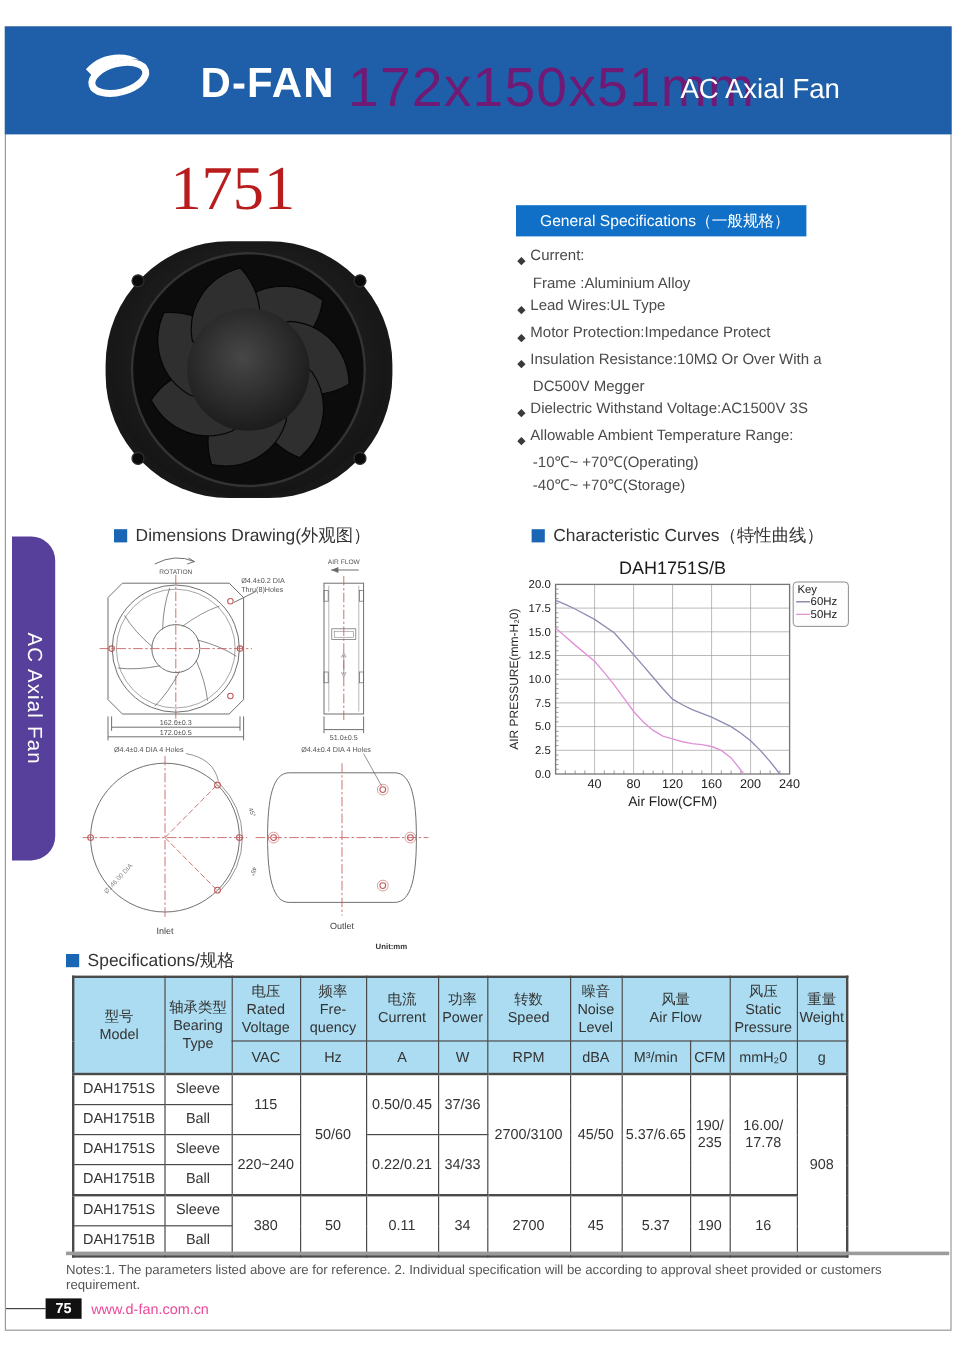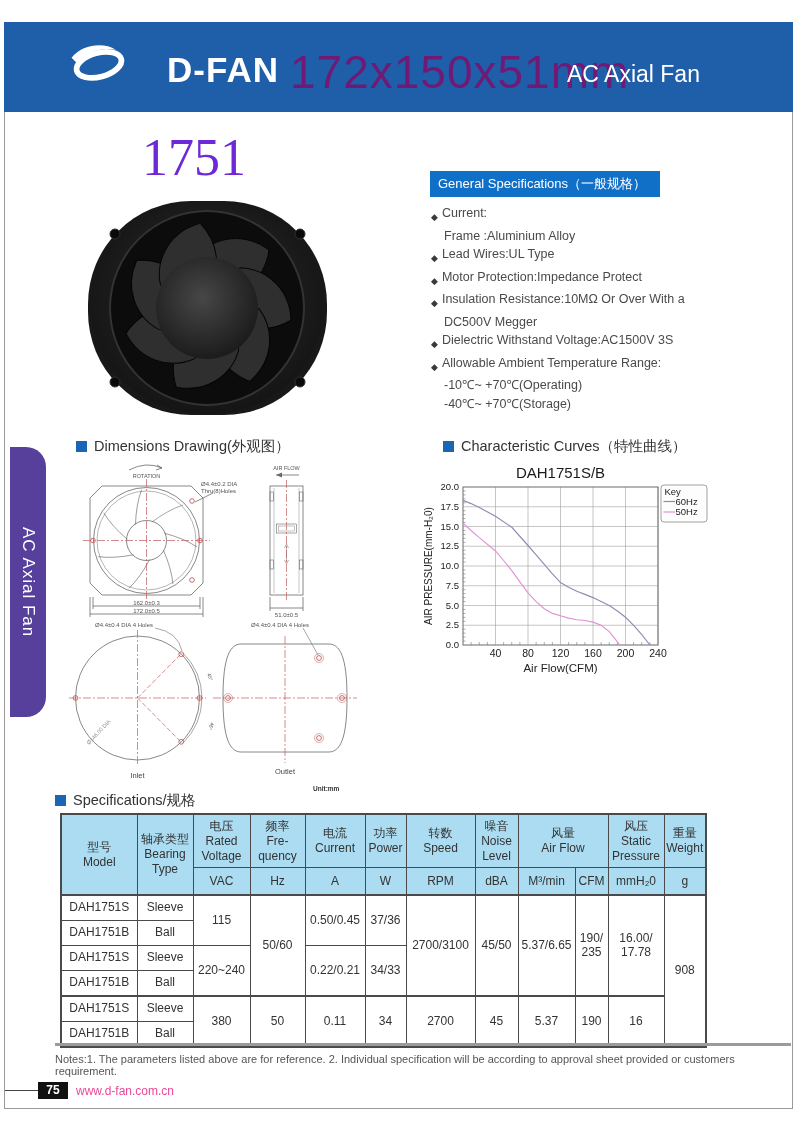--- a/index.html
+++ b/index.html
@@ -7,36 +7,36 @@
           font-family:"Liberation Sans",sans-serif;color:#333;}
   .abs{position:absolute;}
   
   #frame{left:4px;top:22px;width:787px;height:1085px;border:1px solid #9a9a9a;background:#fff;}
   
   #topbar{left:4px;top:22px;width:789px;height:90px;background:#1f5fa9;}
   #brand{left:129px;top:50px;font-size:35px;font-weight:bold;color:#fff;letter-spacing:1px;margin-left:38px;}
   #sizeTitle{left:290px;top:45px;font-size:46px;font-weight:400;color:#701a75;letter-spacing:1px;}
   #subTitle{left:567px;top:61px;font-size:23px;color:#fff;}
   
-  #modelNum{left:142px;top:128px;font-size:52px;color:#6d28d9;font-family:"Liberation Serif",serif;}
+  #modelNum{left:142px;top:128px;font-size:52px;color:#b91c1c;font-family:"Liberation Serif",serif;}
   
   #ribbon{left:10px;top:447px;width:36px;height:270px;background:#57409b;border-radius:0 20px 20px 0;
           display:flex;align-items:center;justify-content:center;}
   #ribbon span{writing-mode:vertical-rl;color:#fff;font-size:17px;letter-spacing:1px;}
   
   #genTitle{left:430px;top:171px;width:222px;height:26px;background:#1070c8;color:#fff;
-            font-size:13px;line-height:26px;padding-left:8px;white-space:nowrap;}
+            font-size:13px;line-height:26px;padding-left:20px;white-space:nowrap;}
   #genList{left:431px;top:204px;width:356px;font-size:12.5px;line-height:18.5px;color:#4a4a4a;}
   .gline{display:flex;align-items:flex-start;}
   .gline .diamond{font-size:9px;margin:4px 4px 0 0;color:#3a3a3a;}
   .gline.cont{padding-left:13px;}
   
   .secHead{font-size:14.5px;color:#333;display:flex;align-items:center;gap:7px;}
   .sq{width:11px;height:11px;background:#1b65b5;display:inline-block;}
-  #dimHead{left:40px;top:437px;padding-left:36px;}
+  #dimHead{left:59px;top:437px;padding-left:36px;}
   #curveHead{left:443px;top:437px;}
   #specHead{left:55px;top:791px;}
   
   #specTable{left:60px;top:813px;border-collapse:collapse;table-layout:fixed;background:#fff;}
   #specTable th,#specTable td{border:1px solid #4a4a4a;text-align:center;vertical-align:middle;
      padding:0 1px;white-space:pre-line;}
   #specTable{border:2px solid #4a4a4a;}
   #specTable th{background:#abdcf1;font-weight:400;font-size:12px;color:#333;line-height:1.25;}
   #specTable tr.h1 th{height:52px;}
   #specTable tr.h2 th{height:26px;}

